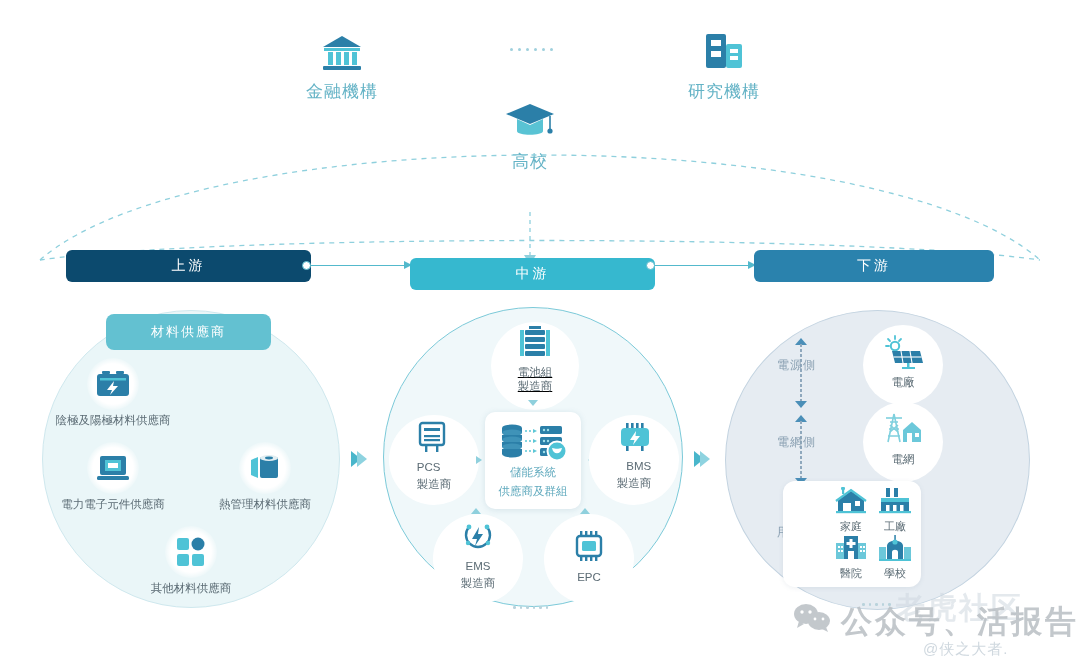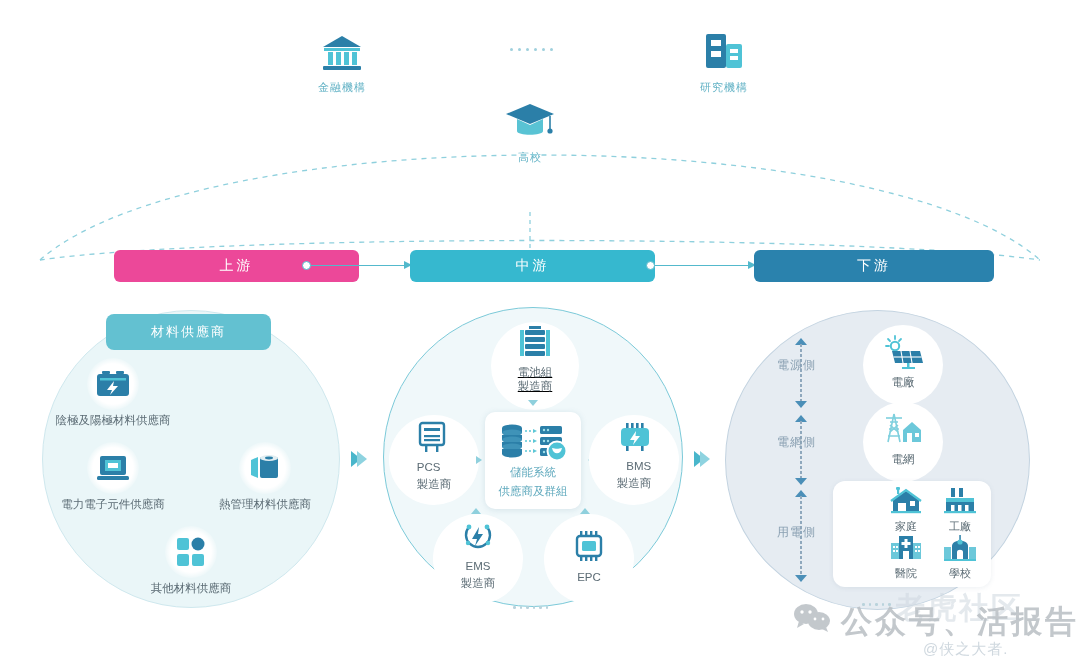--- a/index.html
+++ b/index.html
@@ -11,21 +11,21 @@
   }
   #stage { position: relative; width: 1080px; height: 662px; }
 
   
   .abs { position: absolute; }
 
   
   .eco-item { position: absolute; width: 120px; text-align: center; }
   .eco-label {
     margin-top: 6px;
-    font-size: 11px;
+    font-size: 17px;
     color: #64b3c6;
     letter-spacing: 1px;
   }
   .eco-icon { height: 46px; display: flex; align-items: flex-end; justify-content: center; }
 
   .eco-dots { position: absolute; display: flex; gap: 5px; }
   .eco-dots i {
     display: block; width: 3px; height: 3px; border-radius: 50%;
     background: #9fd0dd;
   }
@@ -33,22 +33,22 @@
   
   .stagebar {
     position: absolute;
     height: 32px;
     border-radius: 6px;
     color: #ffffff;
     font-size: 14px;
     letter-spacing: 3px;
     display: flex; align-items: center; justify-content: center;
   }
-  .bar-up   { background: #ec4899; margin-left: 48px; }
-  .bar-mid  { background: #36b8cf; }
+  .bar-up   { background: #0c4a6e; }
+  .bar-mid  { background: #36b8cf; margin-top: 8px; }
   .bar-down { background: #2a82ad; }
 
   .connector { position: absolute; height: 1px; background: #53b9cc; }
   .conn-dot {
     position: absolute; width: 9px; height: 9px; border-radius: 50%;
     border: 1.2px solid #53b9cc; background: #ffffff;
   }
   .conn-head {
     position: absolute; width: 0; height: 0;
     border-top: 4.5px solid transparent;
@@ -524,21 +524,21 @@
           </g>
           <path d="M22 18 L31 10 L40 18 L40 30 L22 30 Z" fill="#6cc8da"></path>
           <rect x="26" y="21" width="5" height="9" fill="#ffffff"></rect>
           <rect x="34" y="21" width="4" height="4" fill="#ffffff"></rect>
         </svg>
         <div class="node-label" style="margin-top:2px;">電網</div>
       </div>
     </div>
   </div>
 
-  <div class="usecard" style="left:833px; top:481px; width:158px; height:106px;padding-left:46px;">
+  <div class="usecard" style="left:783px; top:481px; width:138px; height:106px;padding-left:46px;">
     <div class="usecell">
       <svg width="34" height="28" viewBox="0 0 34 28">
         <rect x="8" y="1" width="2.2" height="6" fill="#4fc3d6"></rect>
         <circle cx="9" cy="1.5" r="2" fill="#4fc3d6"></circle>
         <path d="M4 13 L17 4 L30 13 L30 24 L4 24 Z" fill="#2b7fa8"></path>
         <path d="M2 14 L17 3 L32 14" fill="none" stroke="#4fc3d6" stroke-width="2.2"></path>
         <rect x="9" y="16" width="8" height="8" fill="#ffffff"></rect>
         <rect x="21" y="14" width="5" height="5" fill="#ffffff"></rect>
         <rect x="2" y="24" width="30" height="2.2" fill="#4fc3d6"></rect>
       </svg>

